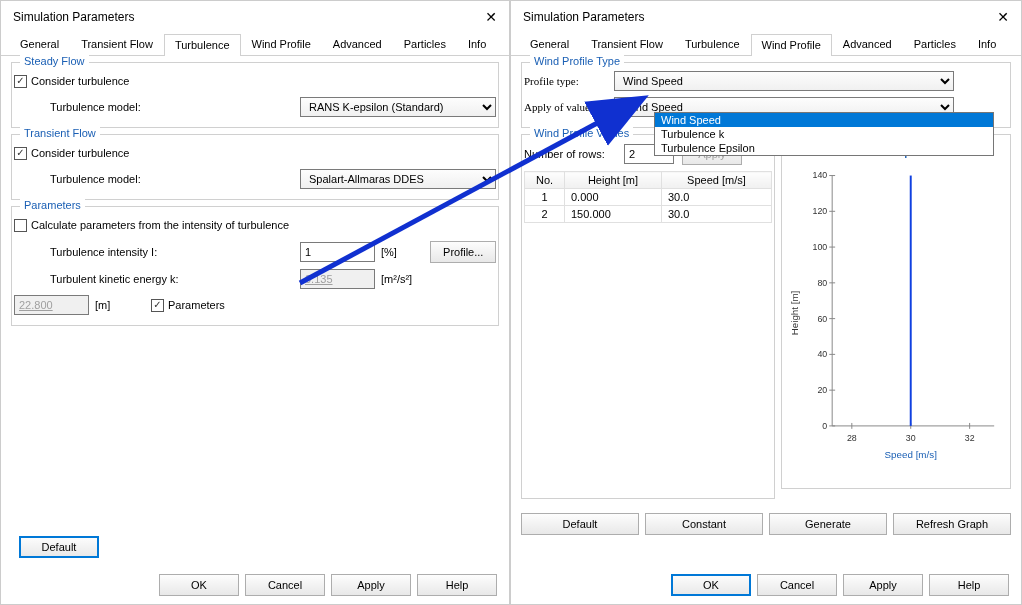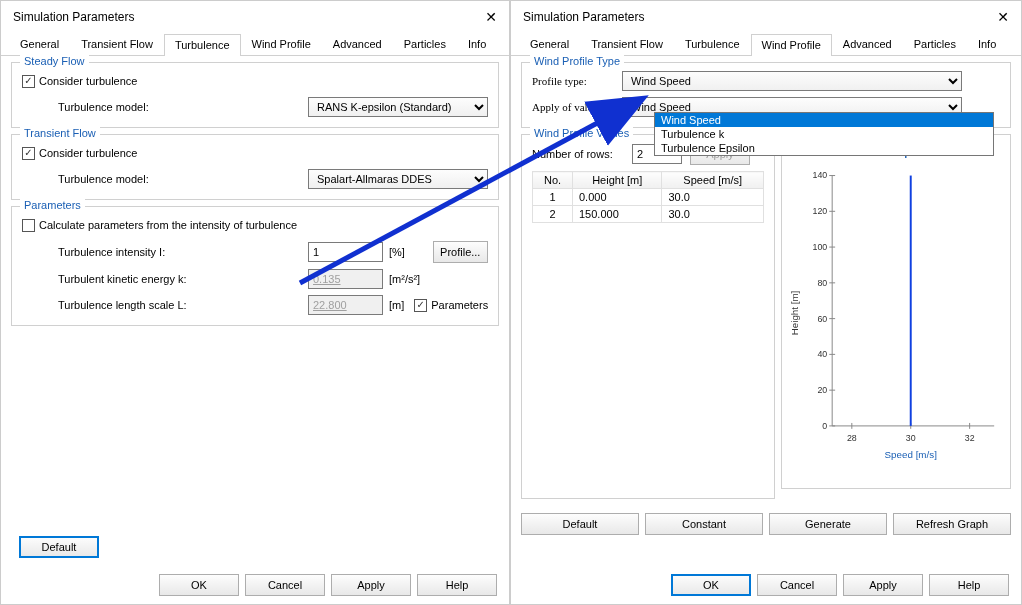--- a/index.html
+++ b/index.html
@@ -6,21 +6,21 @@
 body { font-family: "Segoe UI", Tahoma, sans-serif; font-size: 11px; background: #fff; width: 1022px; height: 605px; position: relative; overflow: hidden; }
 .dialog { position: absolute; background: #fff; border: 1px solid #ccc; }
 .dlg-left { left: 0; top: 0; width: 510px; height: 605px; }
 .dlg-right { left: 510px; top: 0; width: 512px; height: 605px; }
 .dlg-title { display: flex; justify-content: space-between; align-items: center; padding: 8px 12px 4px 12px; font-size: 12px; }
 .dlg-title .close { font-size: 14px; cursor: default; }
 .tabs { display: flex; border-bottom: 1px solid #d0d0d0; padding: 4px 8px 0 8px; }
 .tab { padding: 4px 10px 5px; border: 1px solid transparent; border-bottom: none; font-size: 11px; cursor: default; }
 .tab.active { border-color: #d0d0d0; background: #fff; position: relative; top: 1px; }
 .content { padding: 6px 10px; }
-.group { border: 1px solid #d0d0d0; margin-bottom: 6px; padding: 8px 10px 10px; position: relative; }
+.group { border: 1px solid #d0d0d0; margin-bottom: 6px; padding: 8px 2px 10px; position: relative; }
 .group-title { position: absolute; top: -8px; left: 8px; background: #fff; padding: 0 4px; color: #1a5fb4; font-size: 11px; }
 .row { display: flex; align-items: center; margin-bottom: 6px; min-height: 20px; }
 .row:last-child { margin-bottom: 0; }
 .lbl { flex: 0 0 250px; margin-left: 36px; }
 .lbl-short { flex: 0 0 90px; font-family: Liberation Serif, serif; }
 .disabled { color: #a0a0a0; }
 input[type=text], select { font-family: inherit; font-size: 11px; padding: 1px 4px; border: 1px solid #7a7a7a; background: #fff; height: 20px; }
 select { width: 200px; background: linear-gradient(#fdfdfd,#f0f0f0); }
 select.wide { width: 340px; }
 .num-input { width: 75px; }
@@ -111,21 +111,20 @@
             <input type="text" class="num-input" value="1" style="">
             <span class="unit">[%]</span>
             <button class="btn" style="margin-left: 12px;">Profile...</button>
           </div>
           <div class="row">
             <span class="lbl">Turbulent kinetic energy k:</span>
             <input type="text" class="num-input readonly" value="0.135" style="">
             <span class="unit">[m²/s²]</span>
           </div>
           <div class="row">
-            <span class="lbl">Turbulence length scale L:</span>
             <input type="text" class="num-input readonly" value="22.800" style="">
             <span class="unit">[m]</span>
             <span class="checkbox" style="margin-left: 10px;">
               <span class="cb checked"></span>
               <span>Parameters</span>
             </span>
           </div>
         </div>
     </div>
   </div>

